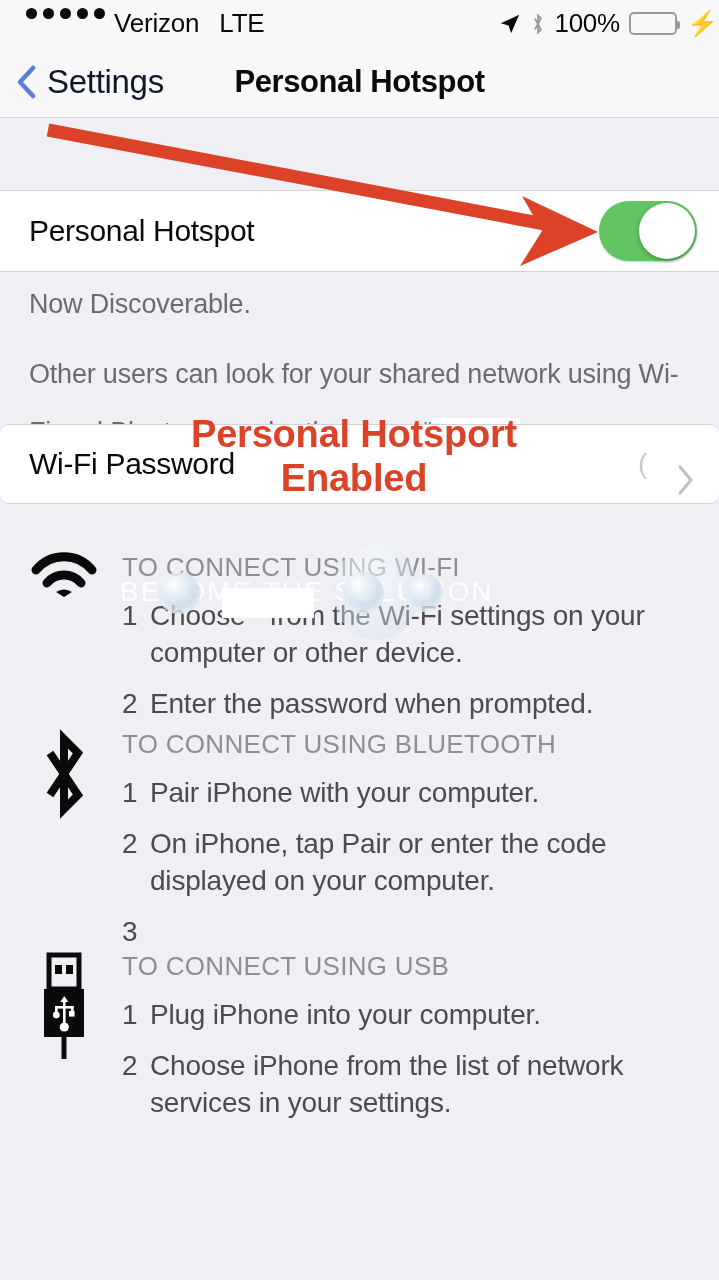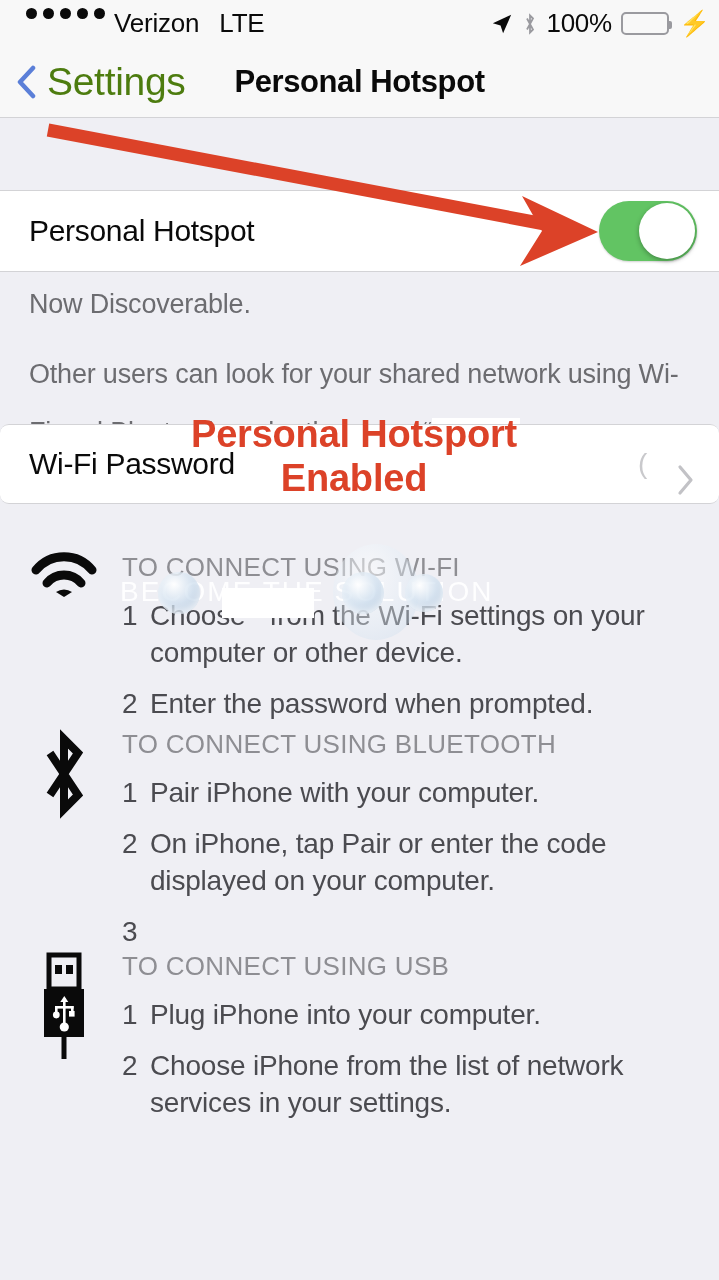--- a/index.html
+++ b/index.html
@@ -56,21 +56,21 @@
   .sb-center {
     position: absolute;
     left: 0; right: 0;
     text-align: center;
     font-size: 26px;
     font-weight: 400;
     letter-spacing: -0.2px;
   }
   .sb-right {
     position: absolute;
-    right: 8px;
+    right: 0;
     display: flex;
     align-items: center;
     gap: 9px;
   }
   .loc-arrow { width: 22px; height: 22px; display:block; }
   .bt-small { width: 16px; height: 24px; display:block; }
   .batt-pct { font-size: 26px; letter-spacing: -0.3px; }
   .battery {
     position: relative;
     width: 48px;
@@ -112,22 +112,22 @@
     left: 16px;
     top: 50%;
     transform: translateY(-50%);
     display: flex;
     align-items: center;
     color: #5B7FD8;
     cursor: pointer;
   }
   .back-chevron { width: 20px; height: 34px; display: block; margin-right: 11px;}
   .back-label {
-    font-size: 39px;
-    color: #4d7c0f;
+    font-size: 33px;
+    color: #0f172a;
     letter-spacing: -0.3px;
   }
   .nav-title {
     position: absolute;
     left: 0; right: 0;
     top: 50%;
     transform: translateY(-50%);
     text-align: center;
     font-size: 31px;
     font-weight: bold;

